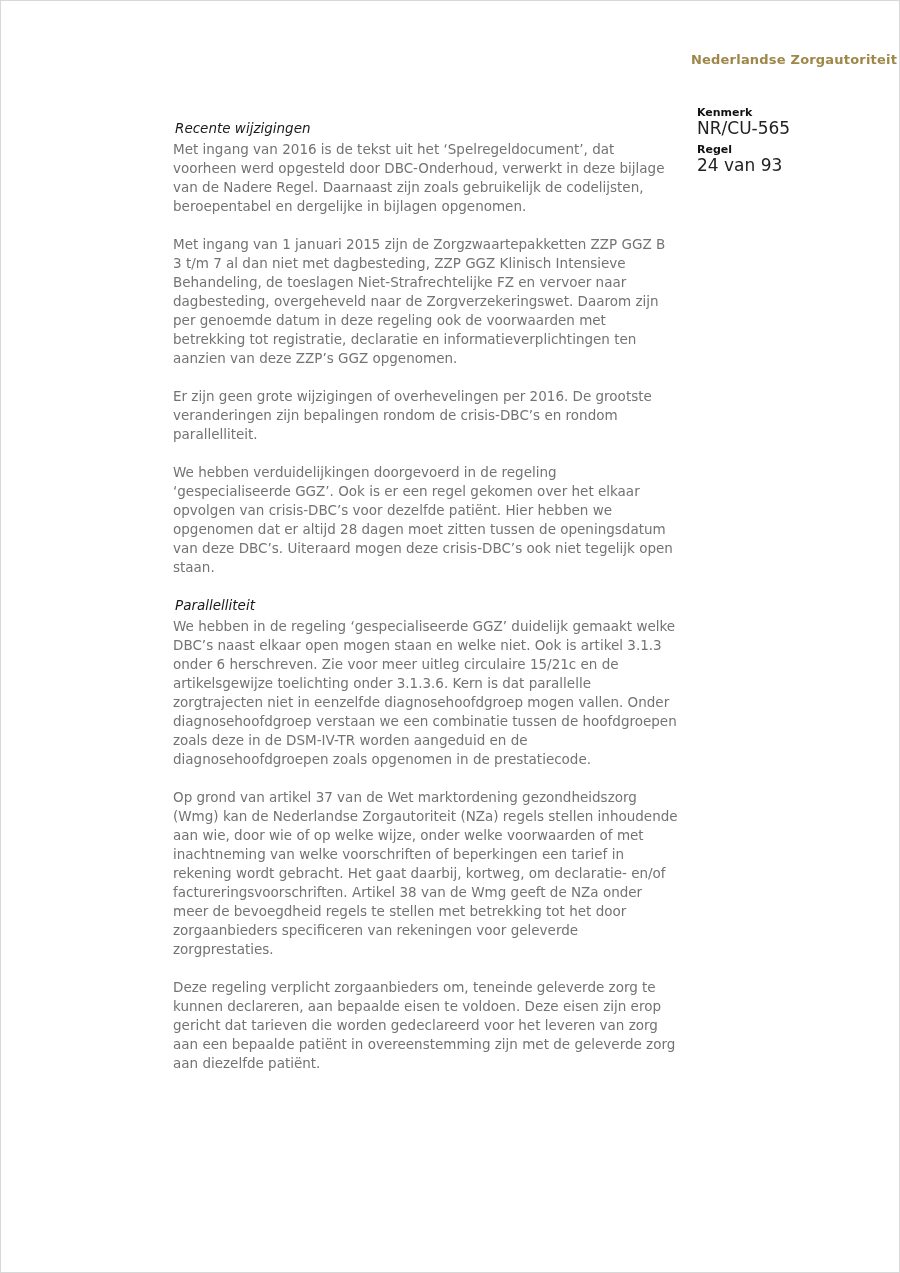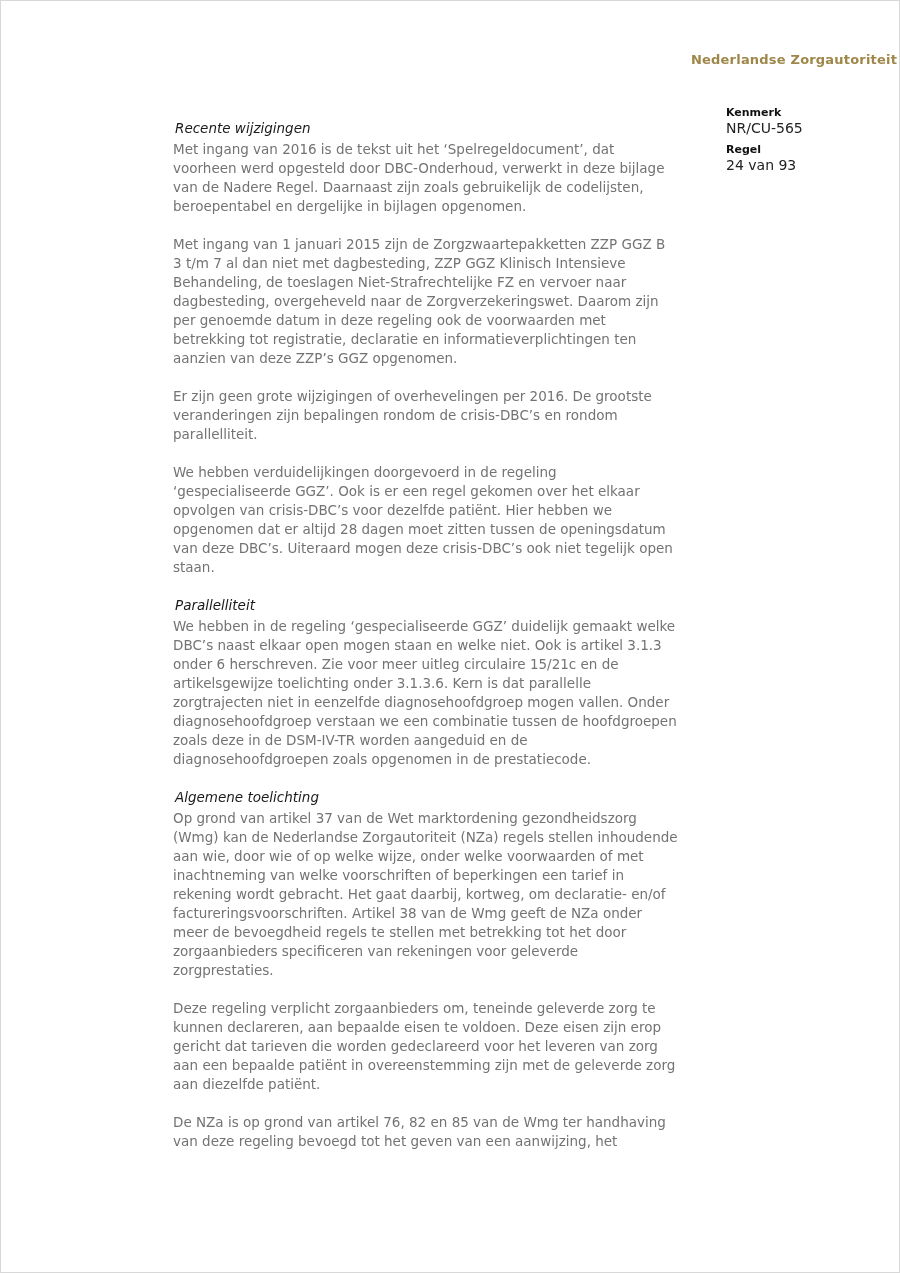--- a/index.html
+++ b/index.html
@@ -25,31 +25,31 @@
     left: 690px;
     font-size: 13px;
     font-weight: bold;
     letter-spacing: 0.2px;
     color: #9e8748;
     white-space: nowrap;
   }
   .meta-block {
     position: absolute;
     top: 105px;
-    left: 725px;
+    left: 696px;
     width: 170px;
   }
   .meta-label {
     font-size: 11px;
     font-weight: bold;
     color: #111111;
     line-height: 14px;
   }
   .meta-value {
-    font-size: 14px;
+    font-size: 17px;
     color: #222222;
     line-height: 16px;
     margin-bottom: 7px;
   }
   .content {
     position: absolute;
     top: 116px;
     left: 172px;
     width: 505px;
   }
@@ -103,20 +103,18 @@
     <div>
       <p>We hebben verduidelijkingen doorgevoerd in de regeling ‘gespecialiseerde GGZ’. Ook is er een regel gekomen over het elkaar opvolgen van crisis-DBC’s voor dezelfde patiënt. Hier hebben we opgenomen dat er altijd 28 dagen moet zitten tussen de openingsdatum van deze DBC’s. Uiteraard mogen deze crisis-DBC’s ook niet tegelijk open staan.</p>
     </div>
 
     <div>
       <h2 class="section-heading">Parallelliteit</h2>
       <p>We hebben in de regeling ‘gespecialiseerde GGZ’ duidelijk gemaakt welke DBC’s naast elkaar open mogen staan en welke niet. Ook is artikel 3.1.3 onder 6 herschreven. Zie voor meer uitleg circulaire 15/21c en de artikelsgewijze toelichting onder 3.1.3.6. Kern is dat parallelle zorgtrajecten niet in eenzelfde diagnosehoofdgroep mogen vallen. Onder diagnosehoofdgroep verstaan we een combinatie tussen de hoofdgroepen zoals deze in de DSM-IV-TR worden aangeduid en de diagnosehoofdgroepen zoals opgenomen in de prestatiecode.</p>
     </div>
 
     <div>
-      <h2 class="section-heading">Algemene toelichting</h2>
       <p>Op grond van artikel 37 van de Wet marktordening gezondheidszorg (Wmg) kan de Nederlandse Zorgautoriteit (NZa) regels stellen inhoudende aan wie, door wie of op welke wijze, onder welke voorwaarden of met inachtneming van welke voorschriften of beperkingen een tarief in rekening wordt gebracht. Het gaat daarbij, kortweg, om declaratie- en/of factureringsvoorschriften. Artikel 38 van de Wmg geeft de NZa onder meer de bevoegdheid regels te stellen met betrekking tot het door zorgaanbieders specificeren van rekeningen voor geleverde zorgprestaties.</p>
       <p>Deze regeling verplicht zorgaanbieders om, teneinde geleverde zorg te kunnen declareren, aan bepaalde eisen te voldoen. Deze eisen zijn erop gericht dat tarieven die worden gedeclareerd voor het leveren van zorg aan een bepaalde patiënt in overeenstemming zijn met de geleverde zorg aan diezelfde patiënt.</p>
-      <p>De NZa is op grond van artikel 76, 82 en 85 van de Wmg ter handhaving van deze regeling bevoegd tot het geven van een aanwijzing, het</p>
     </div>
 
   </div>
 </div>
 
 </body></html>

